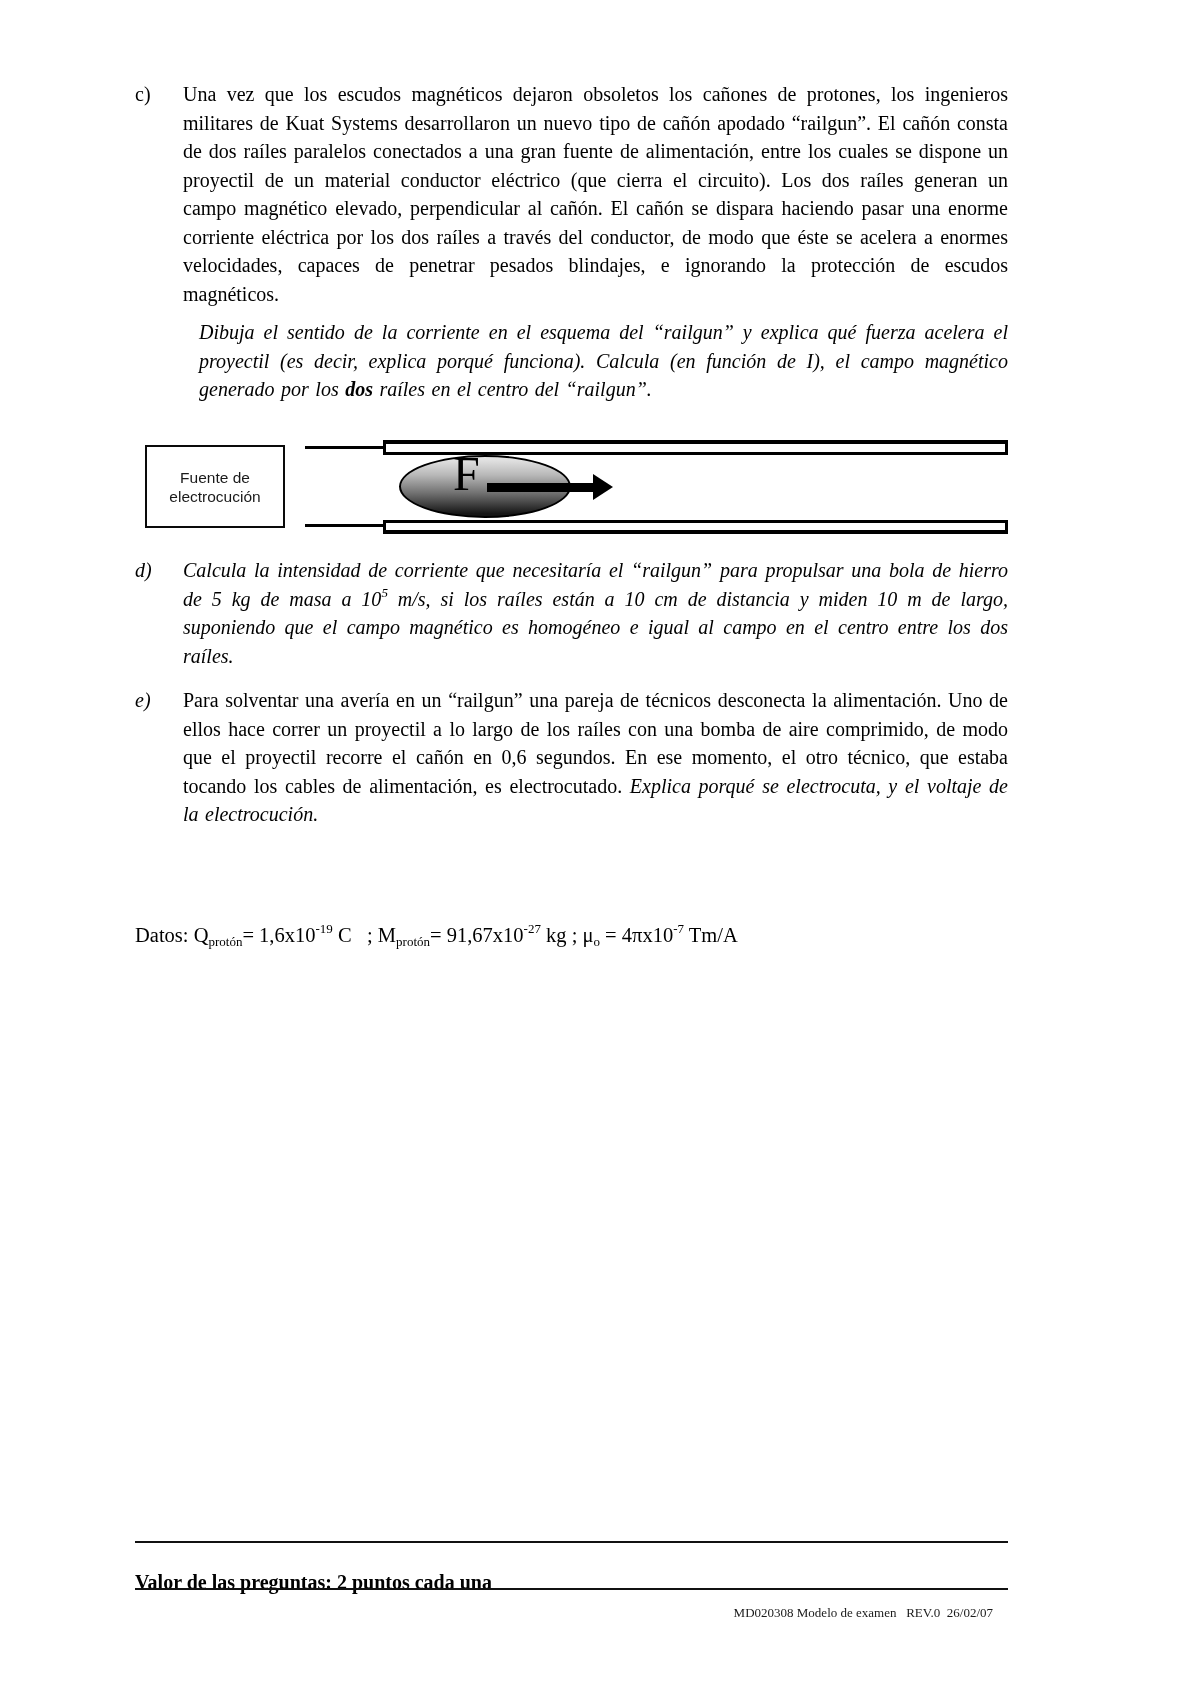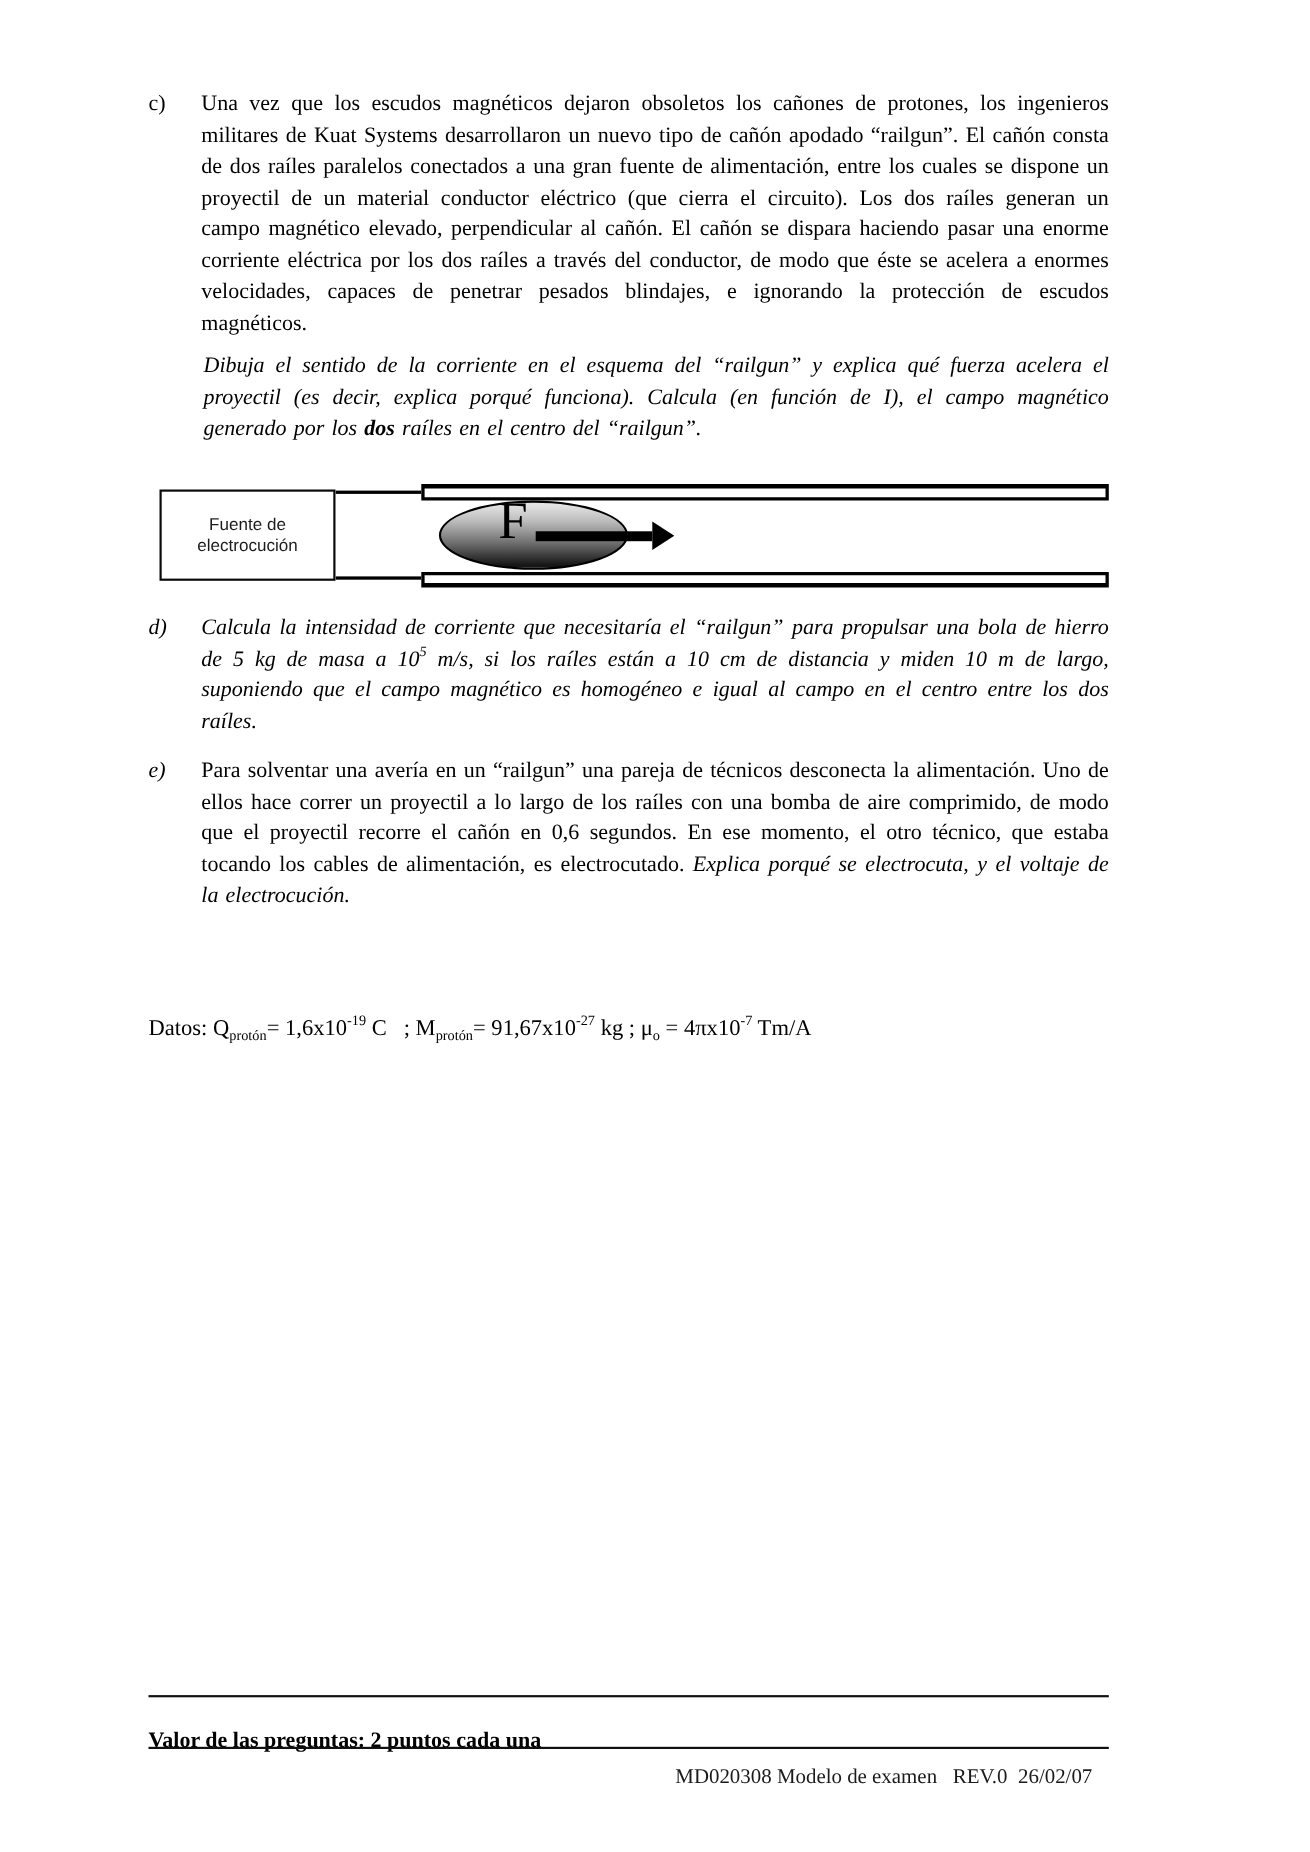--- a/index.html
+++ b/index.html
@@ -13,30 +13,30 @@
 
   .block{position:absolute;left:135px;width:873px;}
 
   .item{display:grid;grid-template-columns:48px 1fr;}
   .item-label{font-size:20px;line-height:28.5px;}
   .item-body{
     font-size:20px;line-height:28.5px;
     text-align:justify;word-spacing:1.5px;
   }
   .italic{font-style:italic;}
-  .task{margin-left:50px;font-size:20px;line-height:28.5px;text-align:justify;word-spacing:1.5px;font-style:italic;}
+  .task{margin-left:64px;font-size:20px;line-height:28.5px;text-align:justify;word-spacing:1.5px;font-style:italic;}
   .b{font-weight:bold;}
 
   .sup{font-size:13px;vertical-align:9px;line-height:0;}
   .sub{font-size:13px;vertical-align:-4px;line-height:0;}
 
   
   .figure{position:absolute;left:135px;top:440px;width:873px;height:100px;}
   .psu-box{
-    position:absolute;left:10px;top:5px;width:160px;height:83px;
+    position:absolute;left:10px;top:5px;width:140px;height:83px;
     border:2.5px solid #0a0a0a;background:#fff;box-sizing:border-box;
     display:flex;flex-direction:column;align-items:center;justify-content:center;
     font-family:"Liberation Sans", sans-serif;font-size:15.5px;line-height:19px;
     text-align:center;color:#1a1a1a;
   }
   .rail{
     position:absolute;left:248px;width:625px;background:#fff;box-sizing:border-box;
     border:3px solid #000;
   }
   .rail-top{top:0;height:15px;border-top-width:4px;}
@@ -60,21 +60,21 @@
   }
 
   
   .datos{font-size:20.5px;line-height:30px;white-space:pre-wrap;}
 
   
   .hrule{position:absolute;left:135px;width:873px;height:2px;background:#111;}
   .footer-note{position:absolute;left:135px;top:1548px;width:873px;font-size:20px;font-weight:bold;line-height:26px;margin-top:21px;}
   .footer-ref{
     position:absolute;left:135px;top:1605px;width:873px;
-    font-size:19px;text-align:right;padding-right:15px;box-sizing:border-box;
+    font-size:13px;text-align:right;padding-right:15px;box-sizing:border-box;
     white-space:pre-wrap;color:#1a1a1a;
   }
 </style>
 </head>
 <body>
 
 <div class="page">
 
   <div class="block item" style="top:80px;">
     <div class="item-label">c)</div>

